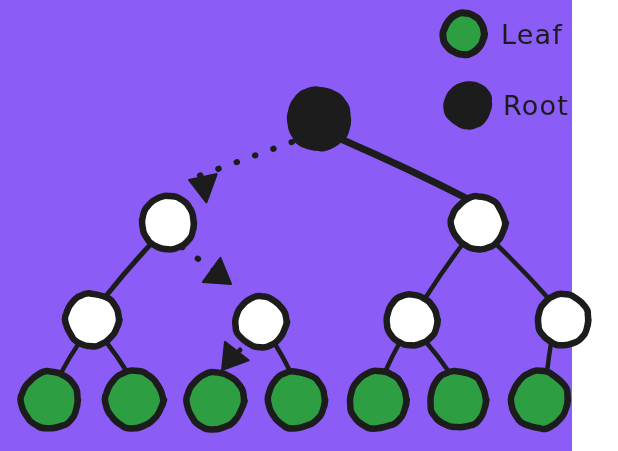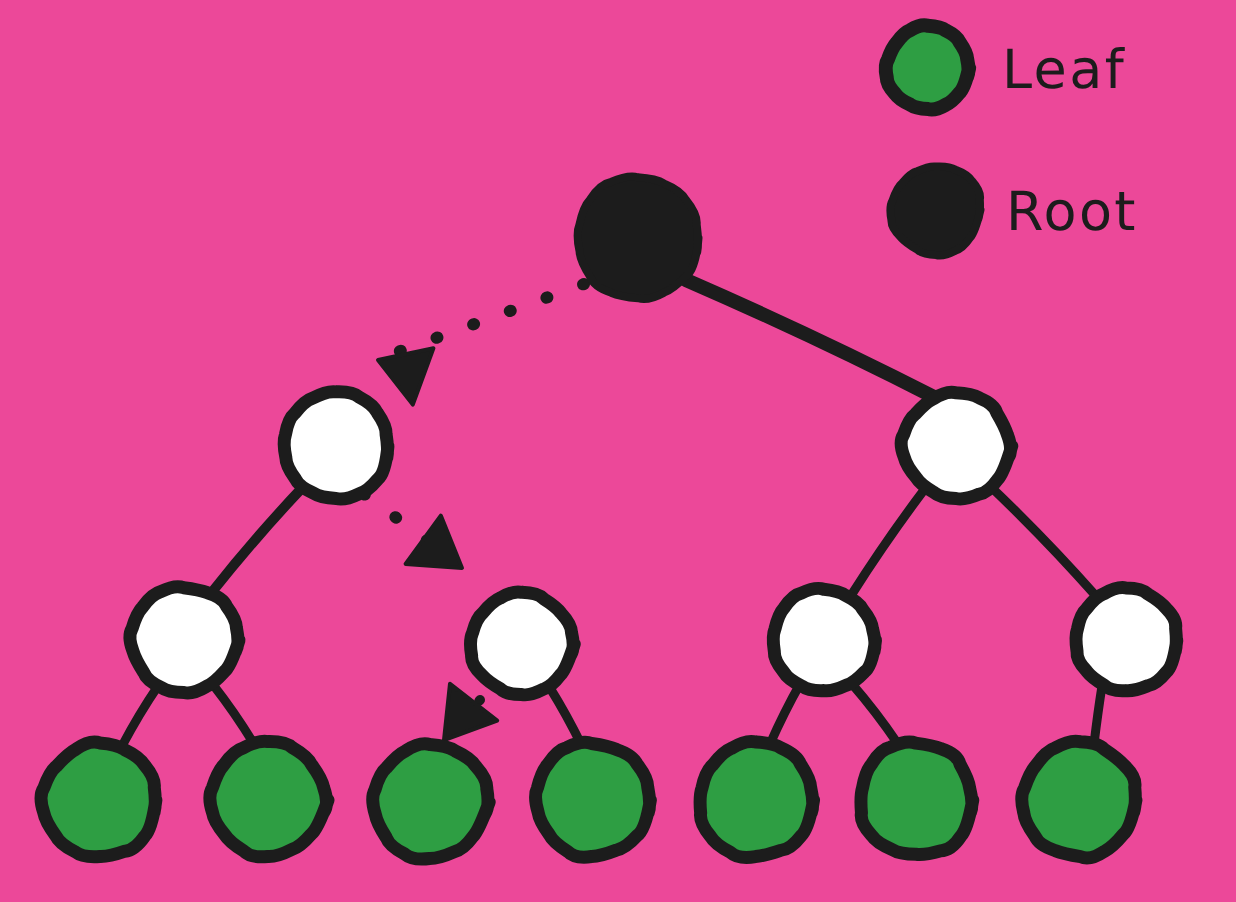--- a/index.html
+++ b/index.html
@@ -8,23 +8,23 @@
     background: #ffffff;
   }
   body {
     width: 618px;
     height: 451px;
     overflow: hidden;
     font-family: "DejaVu Sans", sans-serif;
   }
   #canvas-wrap {
     position: relative;
-    width: 618px;
+    width: 572px;
     height: 451px;
-    background: #ec4899;
+    background: #8b5cf6;
   }
   svg#tree-svg {
     display: block;
     width: 618px;
     height: 451px;
   }
   .legend-label {
     font-family: "DejaVu Sans", sans-serif;
     font-size: 27px;
     font-weight: 500;

